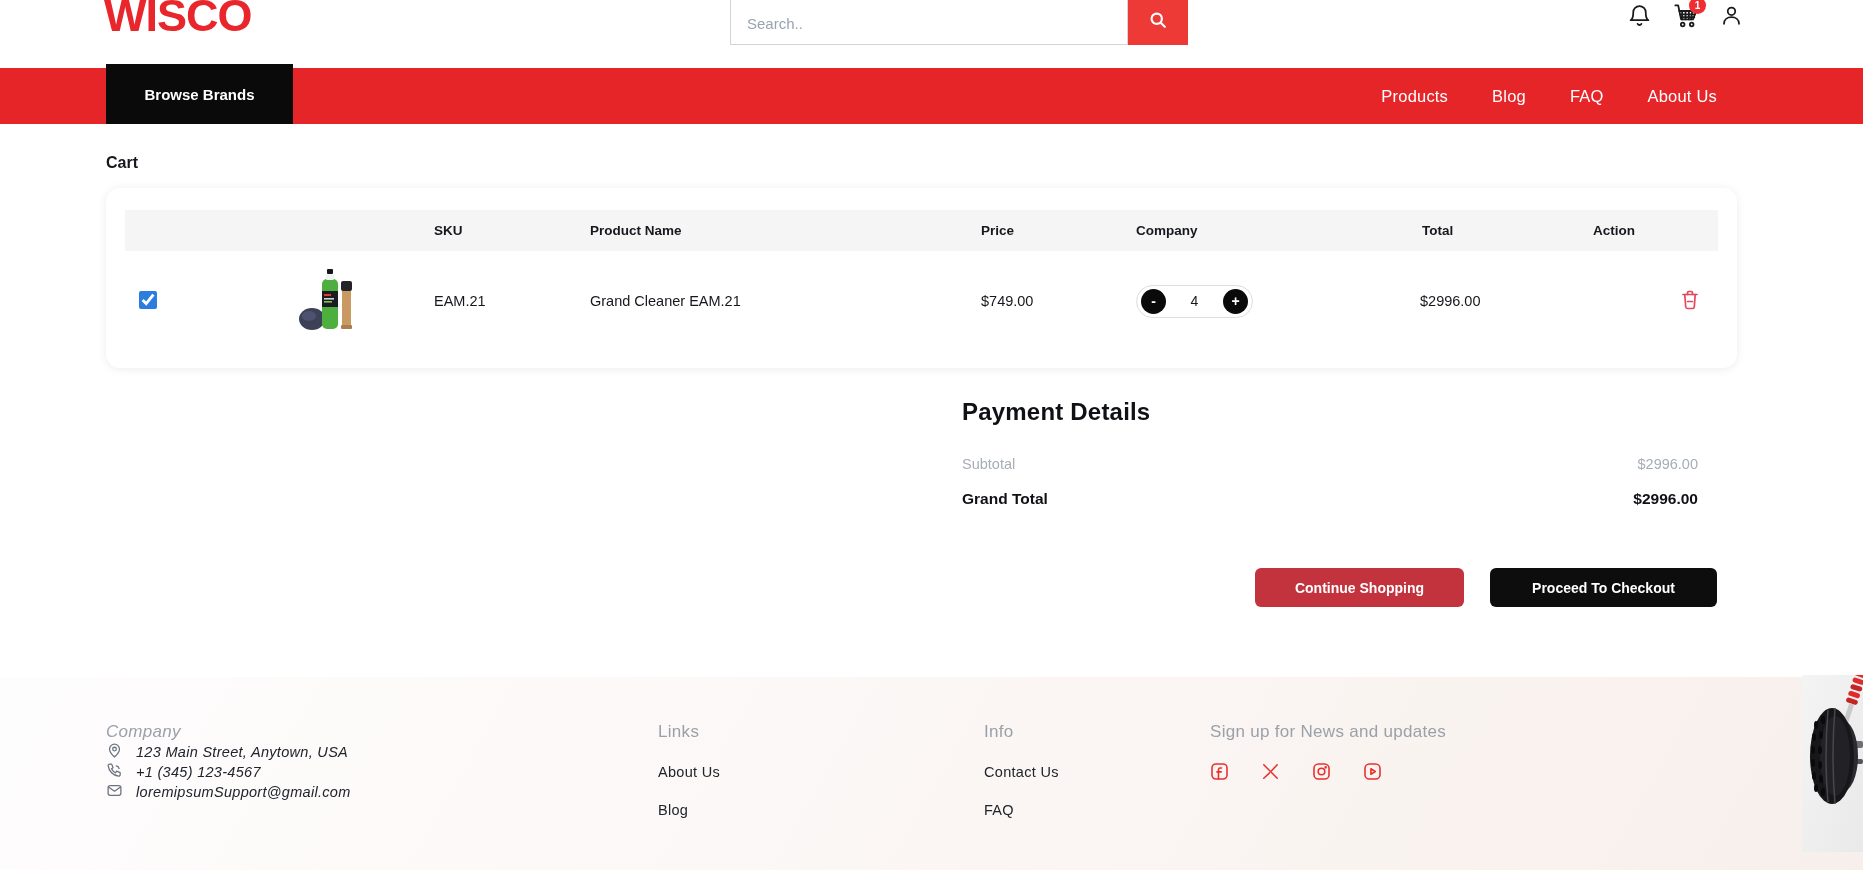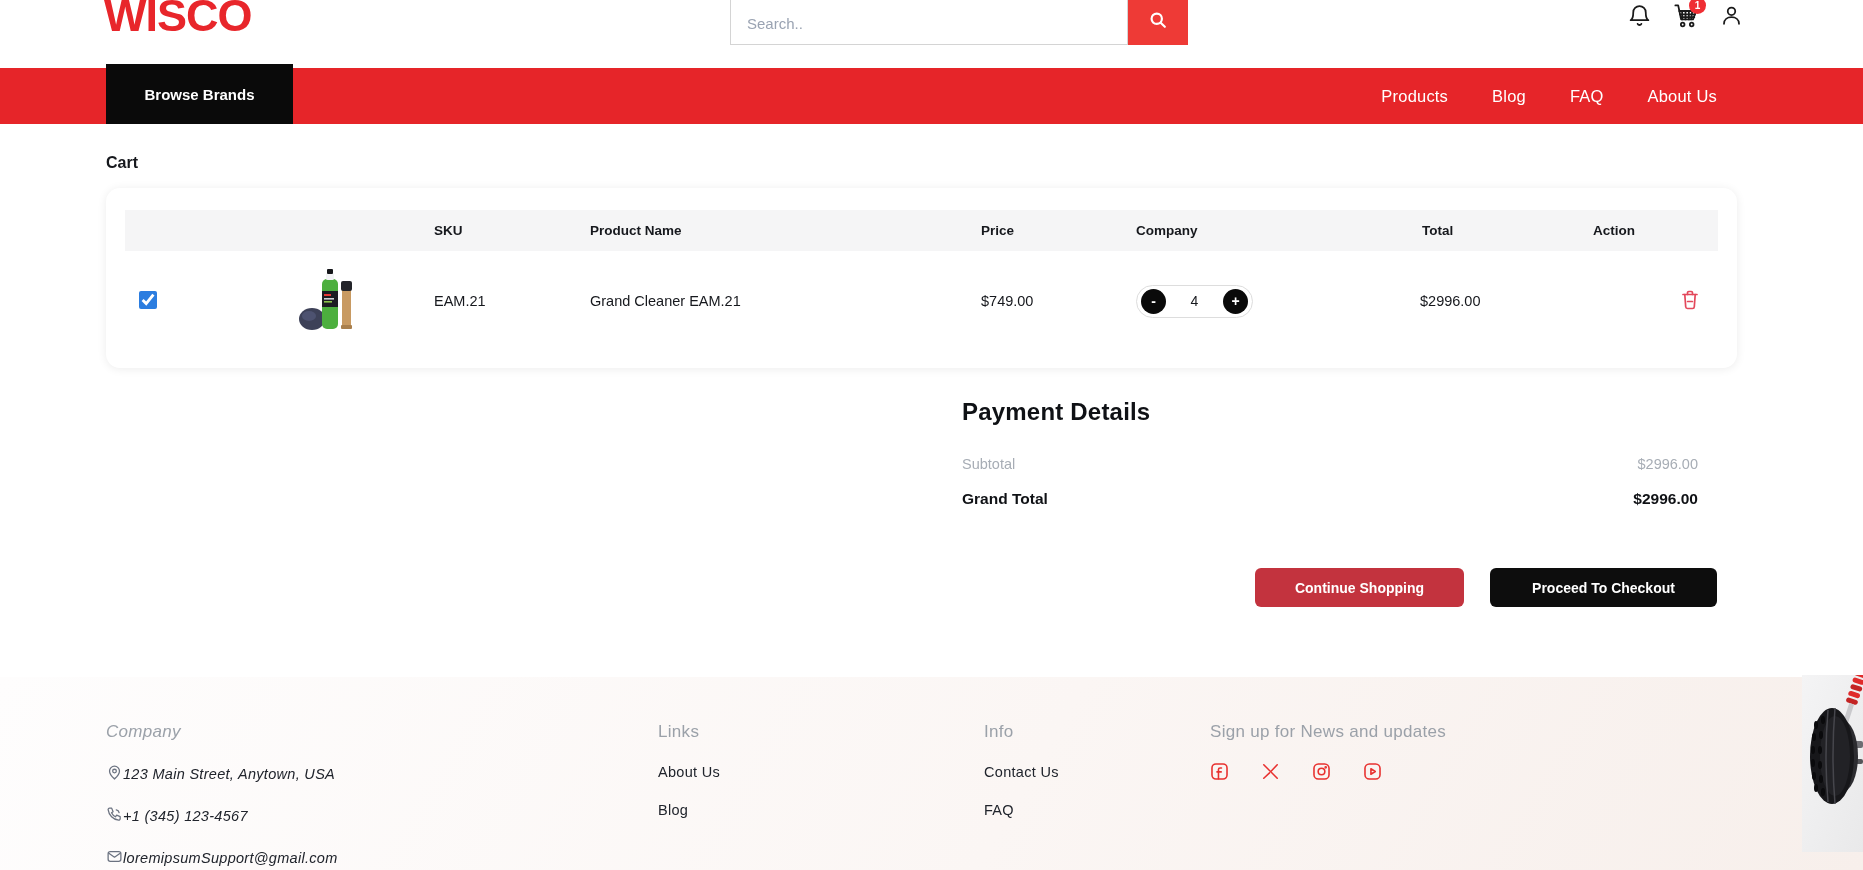--- a/index.html
+++ b/index.html
@@ -69,21 +69,21 @@
     cursor:pointer; font-family:"Liberation Sans", sans-serif; }
   .btn-continue { width:209px; background:#c3333e; }
   .btn-checkout { width:227px; background:#0d0d0d; }
 
   
   .footer { position:absolute; left:0; top:677px; width:1863px; height:193px;
     background:linear-gradient(120deg,#fefdfd 0%,#fbf6f4 55%,#f7efeb 100%); }
   .f-head { font-size:17px; color:#9ba1a9; letter-spacing:0.3px; }
   .f-col { position:absolute; top:45px; }
   .col-company { left:106px;font-style:italic; } .col-links { left:658px; } .col-info { left:984px; } .col-news { left:1210px; }
-  .f-item { display:flex; align-items:center; margin-top:22px; font-size:14.5px;
+  .f-item { display:flex; align-items:center; gap:13px; font-size:14.5px;
     color:#20242c; letter-spacing:0.3px; }
   .f-link { margin-top:22px; font-size:14.5px; color:#20242c; letter-spacing:0.3px; cursor:pointer; }
   .socials { display:flex; gap:32px; margin-top:20px; }
   .soc { cursor:pointer; display:inline-flex; }
   .tire-img { position:absolute; right:0; top:-2px; width:61px; height:180px; }
 </style>
 </head>
 <body>
 
 <div class="page">

